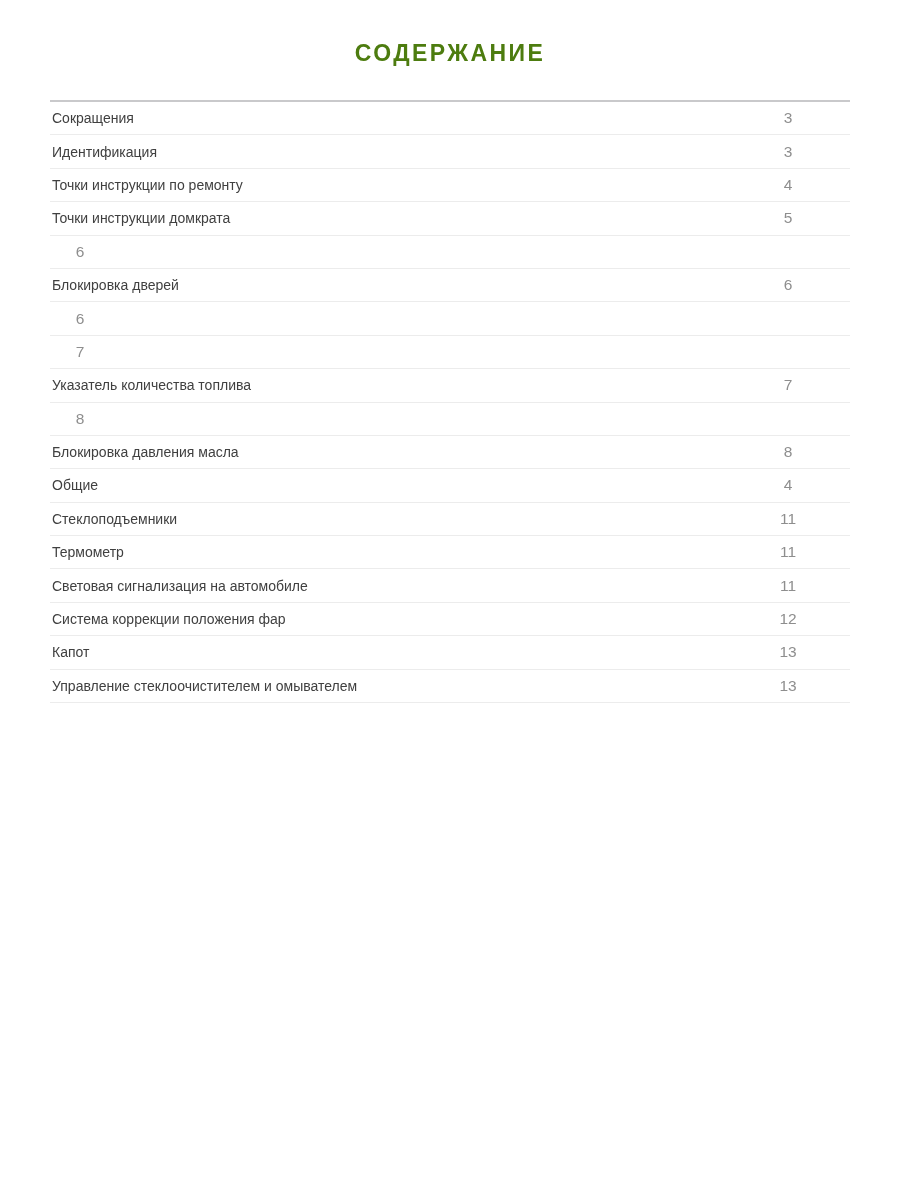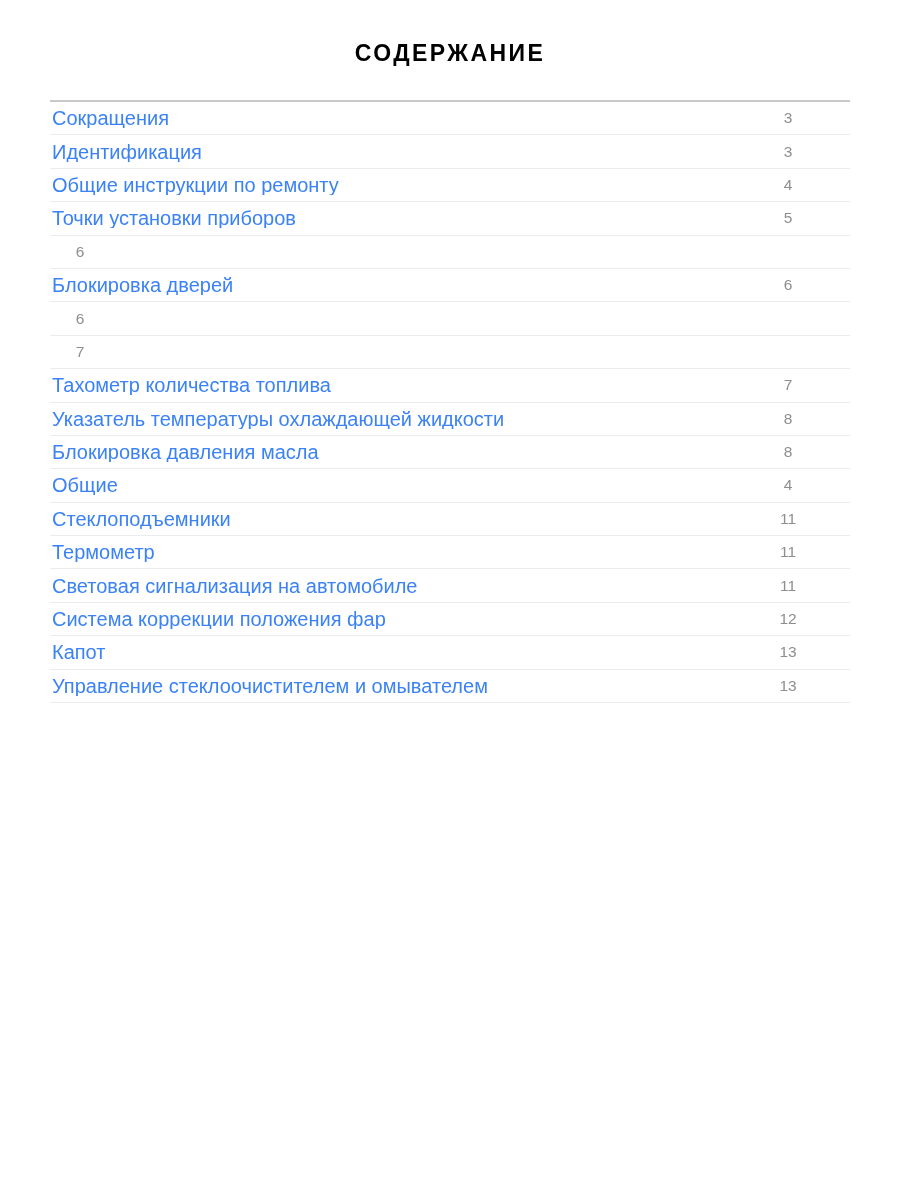--- a/index.html
+++ b/index.html
@@ -27,21 +27,21 @@
   
   .doc-title {
     position: absolute;
     left: 0;
     top: 38px;
     width: 900px;
     text-align: center;
     font-size: 23px;
     font-weight: bold;
     letter-spacing: 2.4px;
-    color: #000000;
+    color: #4d7c0f;
     text-transform: uppercase;
     line-height: 30px;
     white-space: nowrap;
   }
 
   
   .toc {
     position: absolute;
     left: 50px;
     top: 100px;
@@ -53,22 +53,22 @@
     position: relative;
     display: flex;
     align-items: center;
     height: 33.4px;
     border-bottom: 1px solid #ececec;
     box-sizing: border-box;
   }
 
   .toc-label {
     flex: 1 1 auto;
-    font-size: 20px;
-    color: #3b82f6;
+    font-size: 14px;
+    color: #404040;
     line-height: 20px;
     white-space: nowrap;
     overflow: hidden;
     text-overflow: ellipsis;
     padding-left: 2px;
   }
 
   .toc-page {
     flex: 0 0 60px;
     width: 60px;
@@ -90,46 +90,45 @@
 
   <div class="toc-row">
         <span class="toc-label">Сокращения</span>
         <span class="toc-page">3</span>
       </div>
       <div class="toc-row">
         <span class="toc-label">Идентификация</span>
         <span class="toc-page">3</span>
       </div>
       <div class="toc-row">
-        <span class="toc-label">Общие инструкции по ремонту</span>
+        <span class="toc-label">Точки инструкции по ремонту</span>
         <span class="toc-page">4</span>
       </div>
       <div class="toc-row">
-        <span class="toc-label">Точки установки приборов</span>
+        <span class="toc-label">Точки инструкции домкрата</span>
         <span class="toc-page">5</span>
       </div>
       <div class="toc-row">
         <span class="toc-page">6</span>
       </div>
       <div class="toc-row">
         <span class="toc-label">Блокировка дверей</span>
         <span class="toc-page">6</span>
       </div>
       <div class="toc-row">
         <span class="toc-page">6</span>
       </div>
       <div class="toc-row">
         <span class="toc-page">7</span>
       </div>
       <div class="toc-row">
-        <span class="toc-label">Тахометр количества топлива</span>
+        <span class="toc-label">Указатель количества топлива</span>
         <span class="toc-page">7</span>
       </div>
       <div class="toc-row">
-        <span class="toc-label">Указатель температуры охлаждающей жидкости</span>
         <span class="toc-page">8</span>
       </div>
       <div class="toc-row">
         <span class="toc-label">Блокировка давления масла</span>
         <span class="toc-page">8</span>
       </div>
       <div class="toc-row">
         <span class="toc-label">Общие</span>
         <span class="toc-page">4</span>
       </div>

